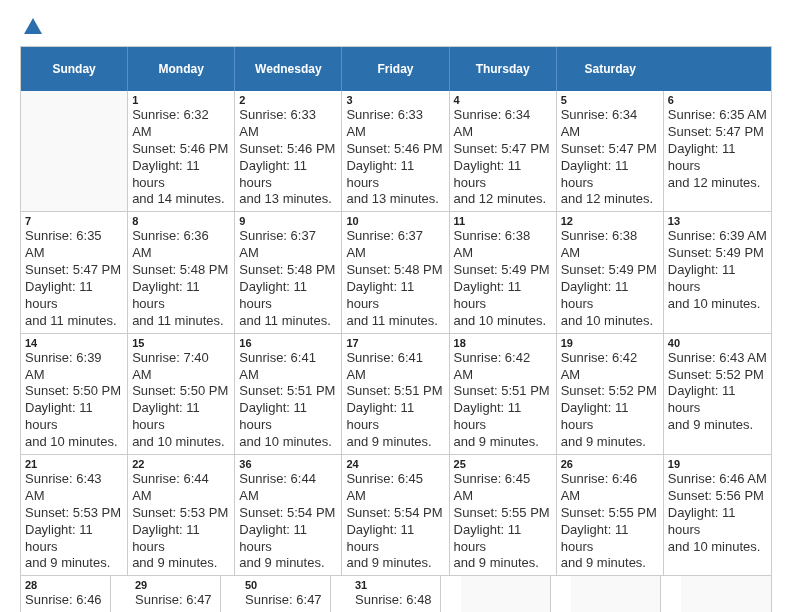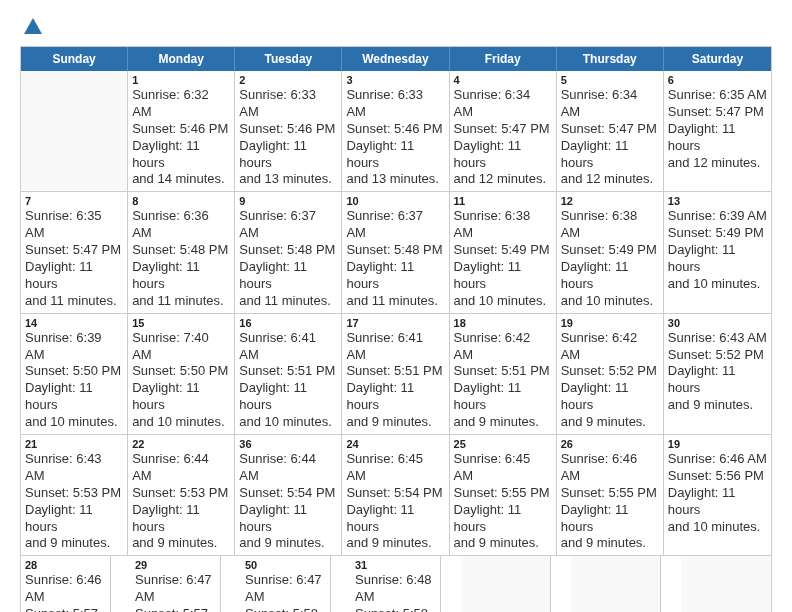--- a/index.html
+++ b/index.html
@@ -52,21 +52,21 @@
     }
     .cal-header-row {
       display: grid;
       grid-template-columns: repeat(7, 1fr);
       background: #2c6fad;
     }
     .cal-header-cell {
       color: #fff;
       font-size: 12px;
       font-weight: bold;
-      padding: 5px 4px;
+      padding: 15px 4px;
       text-align: center;
       border-right: 1px solid #5590c8;
     }
     .cal-header-cell:last-child { border-right: none; }
     .cal-body {
       display: flex;
       flex-direction: column;
       flex: 1;
     }
     .cal-row {
@@ -132,21 +132,20 @@
     <div class="title-section">
       <div class="month-title"></div>
       <div class="location-title"></div>
     </div>
   </div>
 
   <div class="calendar">
     <div class="cal-header-row">
     <div class="cal-header-cell">Sunday</div>
         <div class="cal-header-cell">Monday</div>
-        <div class="cal-header-cell">Tuesday</div>
         <div class="cal-header-cell">Wednesday</div>
         <div class="cal-header-cell">Friday</div>
         <div class="cal-header-cell">Thursday</div>
         <div class="cal-header-cell">Saturday</div>
       </div>
     <div class="cal-body">
     <div class="cal-row">
           <div class="cal-cell empty"></div>
           <div class="cal-cell">
             <span class="day-num">1</span>
@@ -279,21 +278,21 @@
 and 9 minutes.</div>
           </div>
           <div class="cal-cell">
             <span class="day-num">19</span>
             <div class="cell-info" style="white-space: pre-line;">Sunrise: 6:42 AM
 Sunset: 5:52 PM
 Daylight: 11 hours
 and 9 minutes.</div>
           </div>
           <div class="cal-cell">
-            <span class="day-num">30</span>
+            <span class="day-num">40</span>
             <div class="cell-info" style="white-space: pre-line;">Sunrise: 6:43 AM
 Sunset: 5:52 PM
 Daylight: 11 hours
 and 9 minutes.</div>
           </div>
         </div>
         <div class="cal-row">
           <div class="cal-cell">
             <span class="day-num">21</span>
             <div class="cell-info" style="white-space: pre-line;">Sunrise: 6:43 AM

